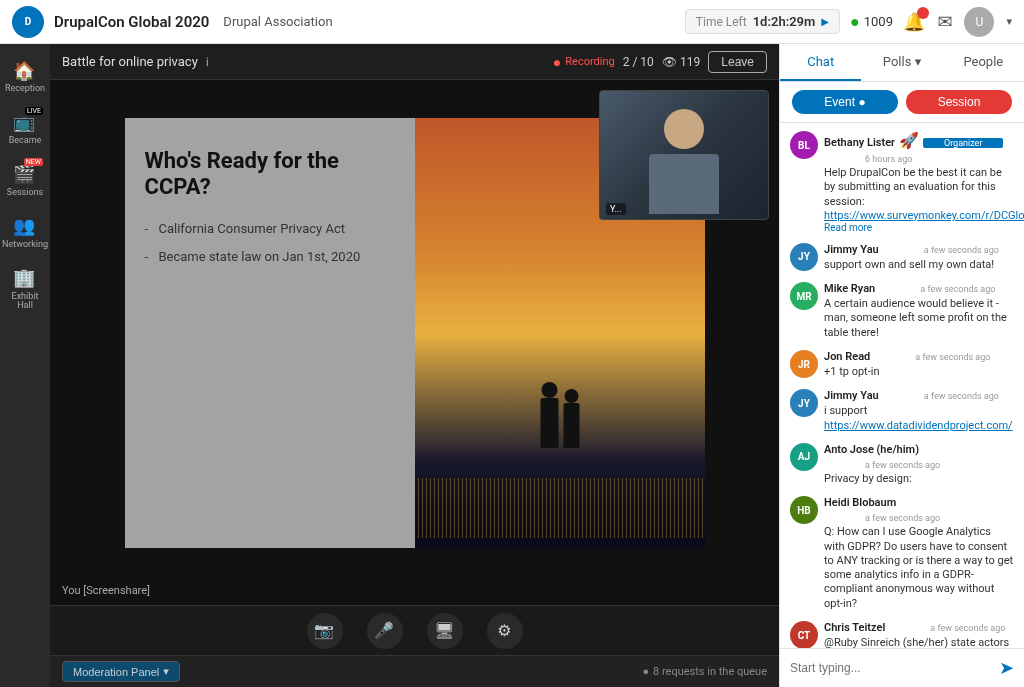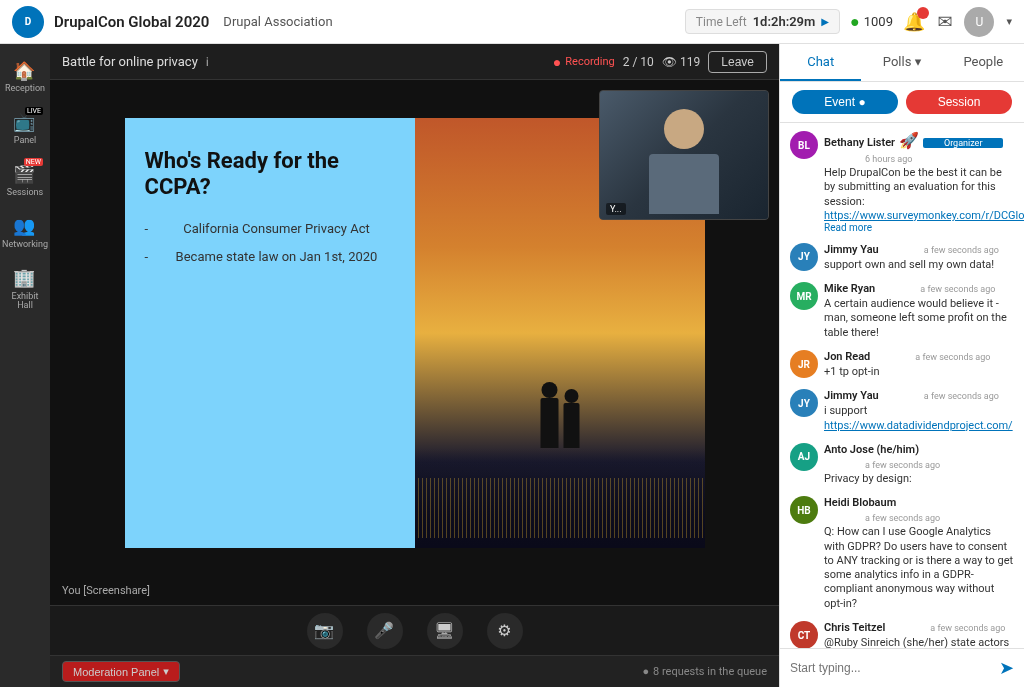--- a/index.html
+++ b/index.html
@@ -158,31 +158,31 @@
     }
 
     .slide-container {
       width: 580px;
       height: 430px;
       position: relative;
       margin-top: -20px;
     }
 
     .slide-white {
-      background: #7dd3fc;
+      background: #a3a3a3;
       width: 290px;
       height: 430px;
       position: absolute;
       left: 0;
       top: 0;
       padding: 30px 20px;
     }
 
     .slide-heading { font-size: 22px; font-weight: 700; color: #111; line-height: 1.2; margin-bottom: 20px; }
-    .slide-bullets { list-style: none; padding: 0; text-align: center; }
+    .slide-bullets { list-style: none; padding: 0; }
     .slide-bullets li {
       font-size: 13px; color: #333; margin-bottom: 10px;
       padding-left: 14px; position: relative; line-height: 1.4;
     }
     .slide-bullets li::before { content: '-'; position: absolute; left: 0; }
 
     .slide-image {
       width: 290px;
       height: 430px;
       position: absolute;
@@ -307,21 +307,21 @@
       height: 32px;
       background: #222;
       display: flex;
       align-items: center;
       padding: 0 12px;
       gap: 8px;
       border-top: 1px solid #333;
       flex-shrink: 0;
     }
     .moderation-btn {
-      background: #b91c1c;
+      background: #0c4a6e;
       border: 1px solid #555;
       color: #ccc;
       border-radius: 4px;
       padding: 3px 10px;
       font-size: 11px;
       cursor: pointer;
       display: flex;
       align-items: center;
       gap: 4px;
     }
@@ -472,21 +472,21 @@
   <div class="sidebar">
     <div class="sidebar-item">
       <div class="icon-area">🏠</div>
       <span class="label">Reception</span>
     </div>
     <div class="sidebar-item">
       <div class="icon-area" style="position:relative;">
         📺
         <span class="live-badge" style="position:absolute;top:-4px;right:-4px;background:#000000;color:white;font-size:7px;border-radius:2px;padding:0 2px;">LIVE</span>
       </div>
-      <span class="label">Panel</span>
+      <span class="label">Became</span>
     </div>
     <div class="sidebar-item">
       <div class="icon-area" style="position:relative;">
         🎬
         <span class="new-badge" style="position:absolute;top:-4px;right:-4px;background:#e53935;color:white;font-size:7px;border-radius:2px;padding:0 2px;">NEW</span>
       </div>
       <span class="label">Sessions</span>
     </div>
     <div class="sidebar-item">
       <div class="icon-area">👥</div>

